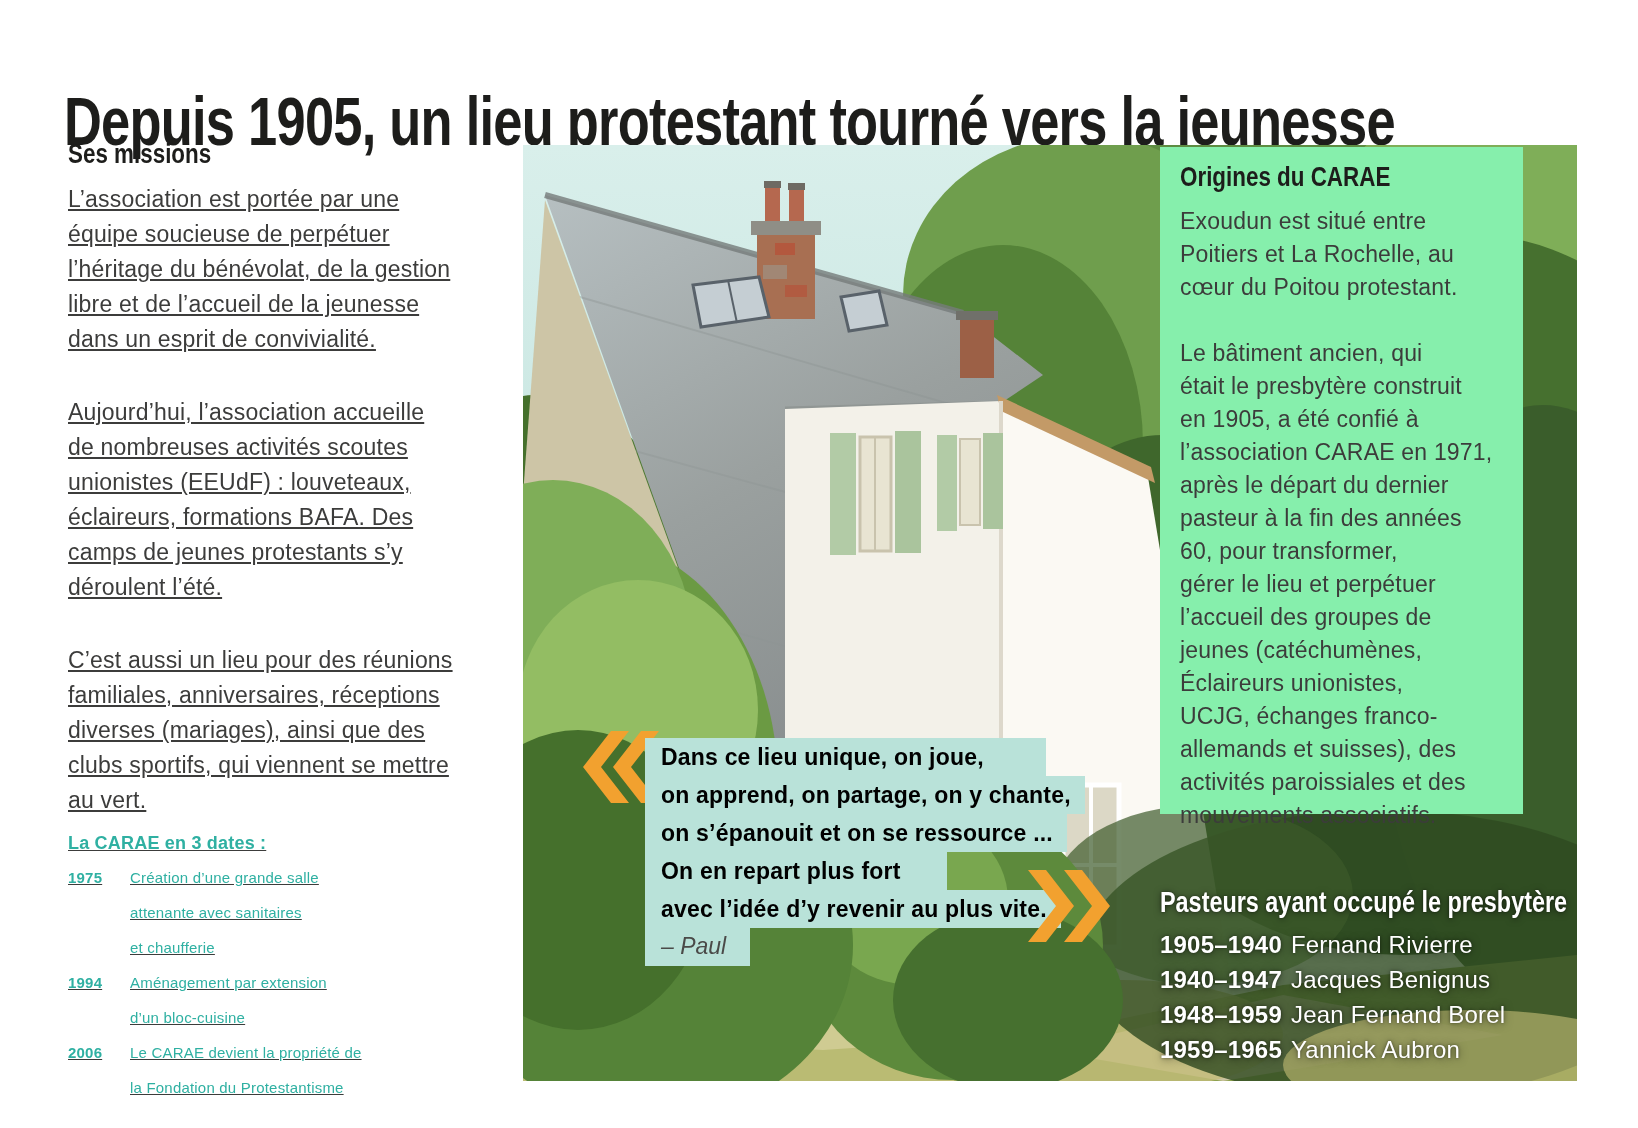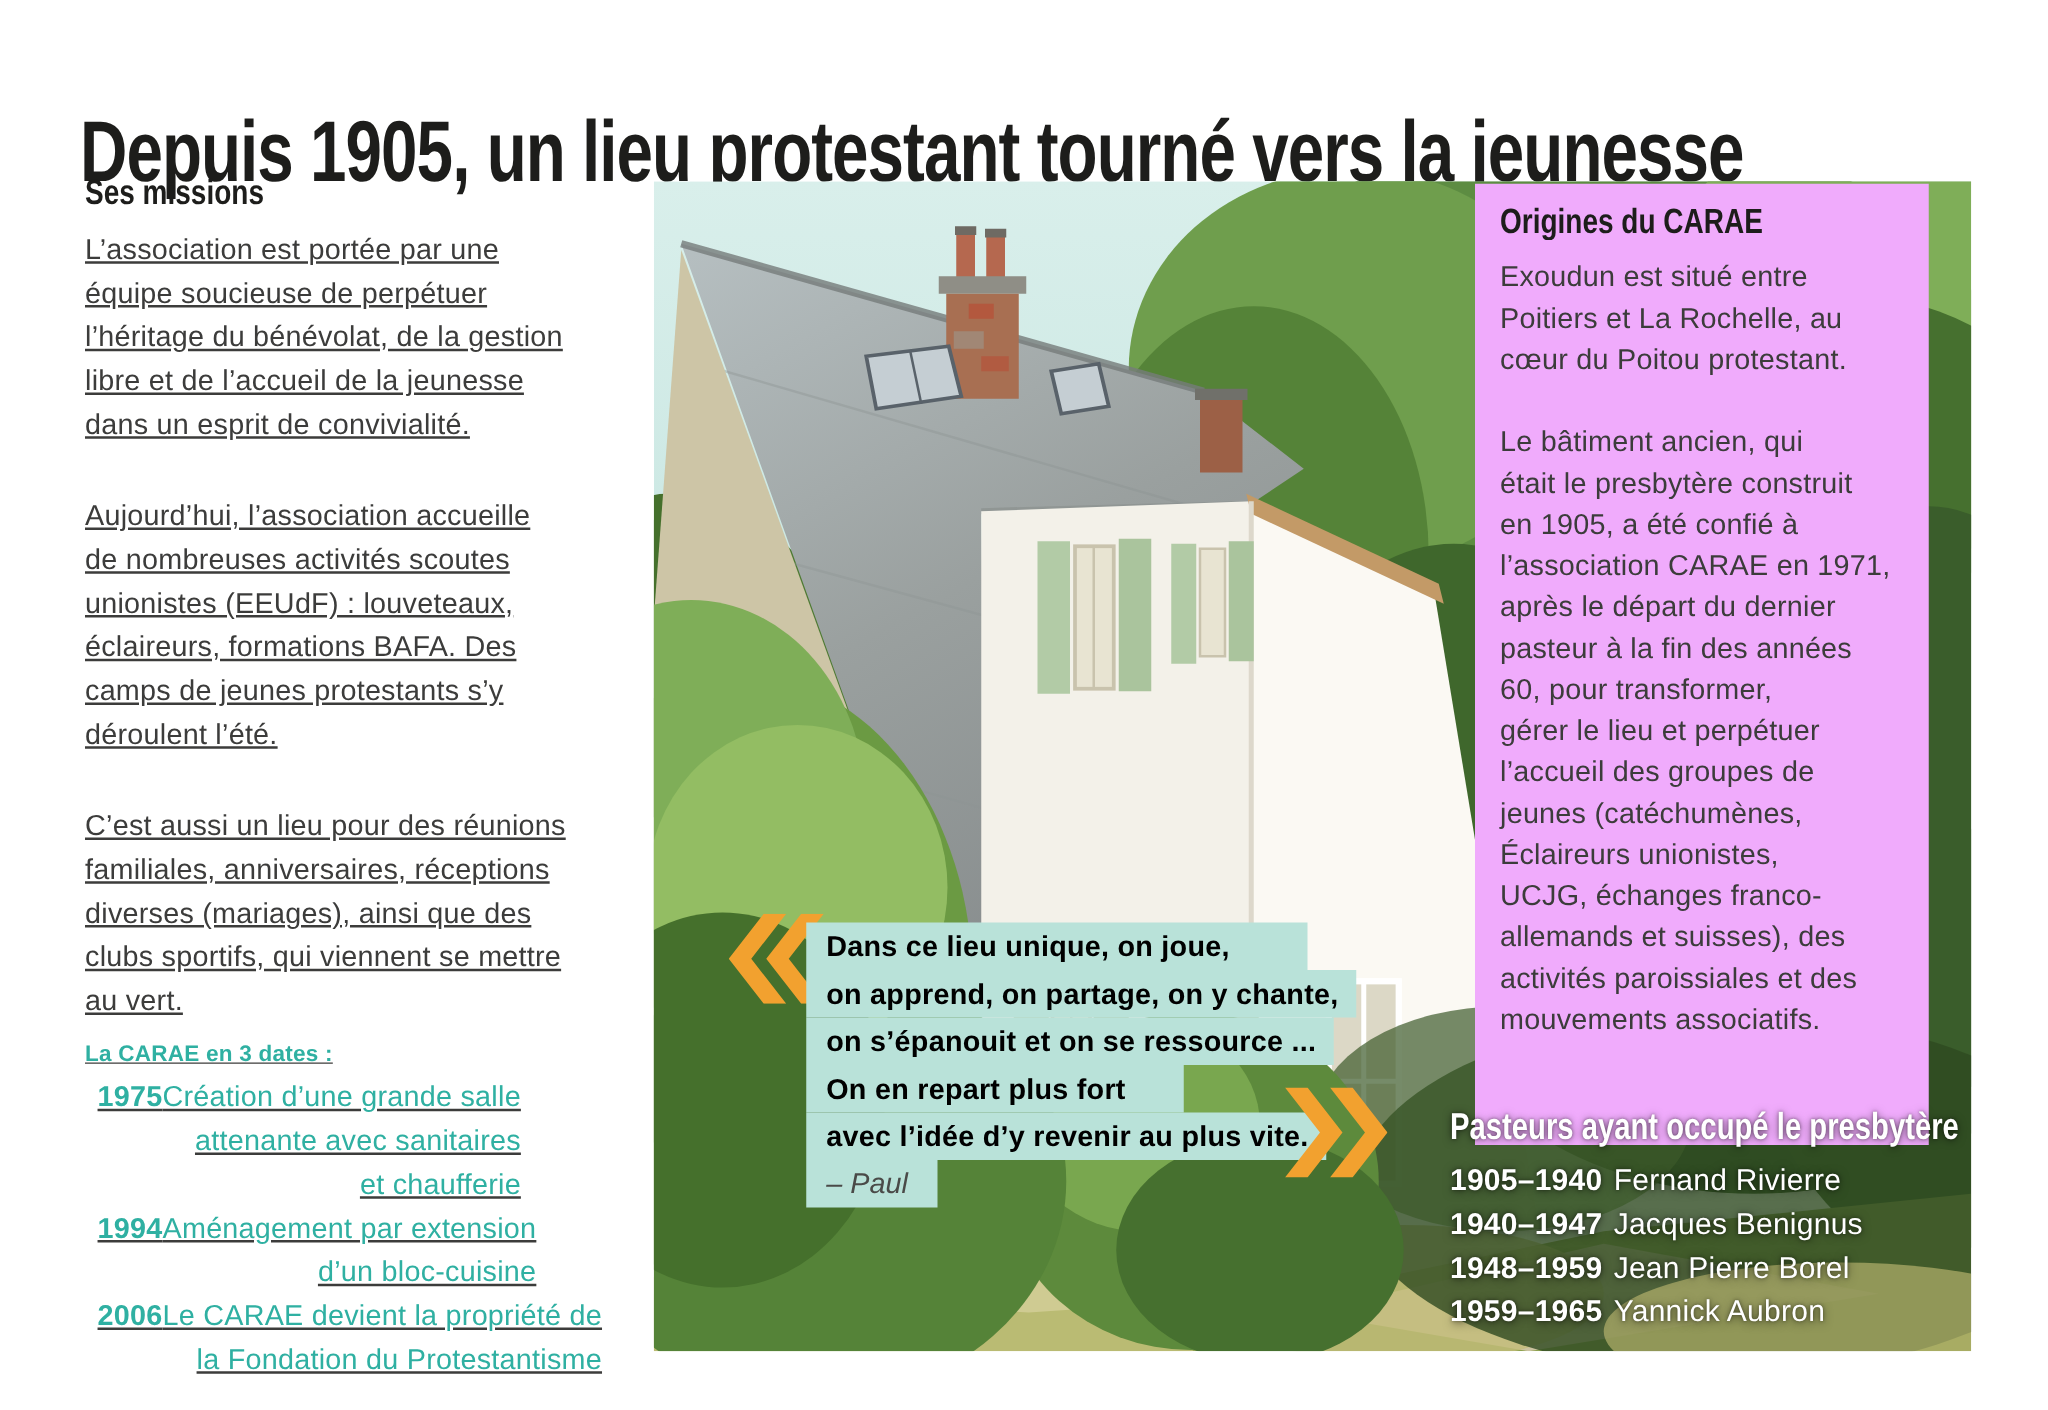--- a/index.html
+++ b/index.html
@@ -14,30 +14,30 @@
 
   
   .left-col{position:absolute;left:68px;top:138px;width:452px;text-decoration:underline;}
   .h-small{font-weight:bold;font-size:28px;color:var(--title-ink,#1d1d1b);
            line-height:32px;margin:0 0 12px 0;}
   .h-small .cond{transform:scaleX(0.8);}
   .body-p{font-size:23px;line-height:35px;margin:0 0 38px 0;white-space:pre-line;
           letter-spacing:0.2px;}
   .dates{margin-top:8px;color:var(--teal,#2fb0a2);}
   .dates-heading{font-weight:bold;font-size:18px;line-height:34px;letter-spacing:0.2px;}
-  .date-item{display:flex;font-size:23px;line-height:35px;letter-spacing:0.2px;text-align:right;}
+  .date-item{display:flex;font-size:15px;line-height:35px;letter-spacing:0.2px;}
   .date-year{font-weight:bold;width:62px;flex:0 0 62px;}
   .date-text{white-space:pre-line;}
 
   
   .photo{position:absolute;left:523px;top:145px;width:1054px;height:936px;overflow:hidden;}
   .photo svg.scene{position:absolute;left:0;top:0;}
 
   
-  .origines{position:absolute;left:657px;top:2px;width:363px;height:769px;background:#f0abfc;
+  .origines{position:absolute;left:637px;top:2px;width:363px;height:667px;background:#86efac;
             box-sizing:border-box;padding:14px 20px;}
   .origines .body-p{font-size:23px;line-height:33px;margin:0 0 33px 0;}
   .origines .body-p:last-child{margin-bottom:0;}
 
   
   .quote{position:absolute;left:122px;top:593px;}
   .quote-line{display:table;background:var(--quote-bg,#b9e2d9);color:#000000;
               font-weight:bold;font-size:23px;line-height:28px;padding:5px 14px 5px 16px;
               letter-spacing:0.2px;}
   .quote-line.pad-xl{padding-right:62px;}
@@ -262,21 +262,21 @@
 
     <div class="pasteurs">
       <div class="pasteurs-heading"><span class="cond">Pasteurs ayant occupé le presbytère</span></div>
       <div class="pasteur-row">
         <span class="pasteur-years">1905–1940</span><span>Fernand Rivierre</span>
       </div>
       <div class="pasteur-row">
         <span class="pasteur-years">1940–1947</span><span>Jacques Benignus</span>
       </div>
       <div class="pasteur-row">
-        <span class="pasteur-years">1948–1959</span><span>Jean Pierre Borel</span>
+        <span class="pasteur-years">1948–1959</span><span>Jean Fernand Borel</span>
       </div>
       <div class="pasteur-row">
         <span class="pasteur-years">1959–1965</span><span>Yannick Aubron</span>
       </div>
     </div>
   </div>
 
 </div>
 
 </body></html>

